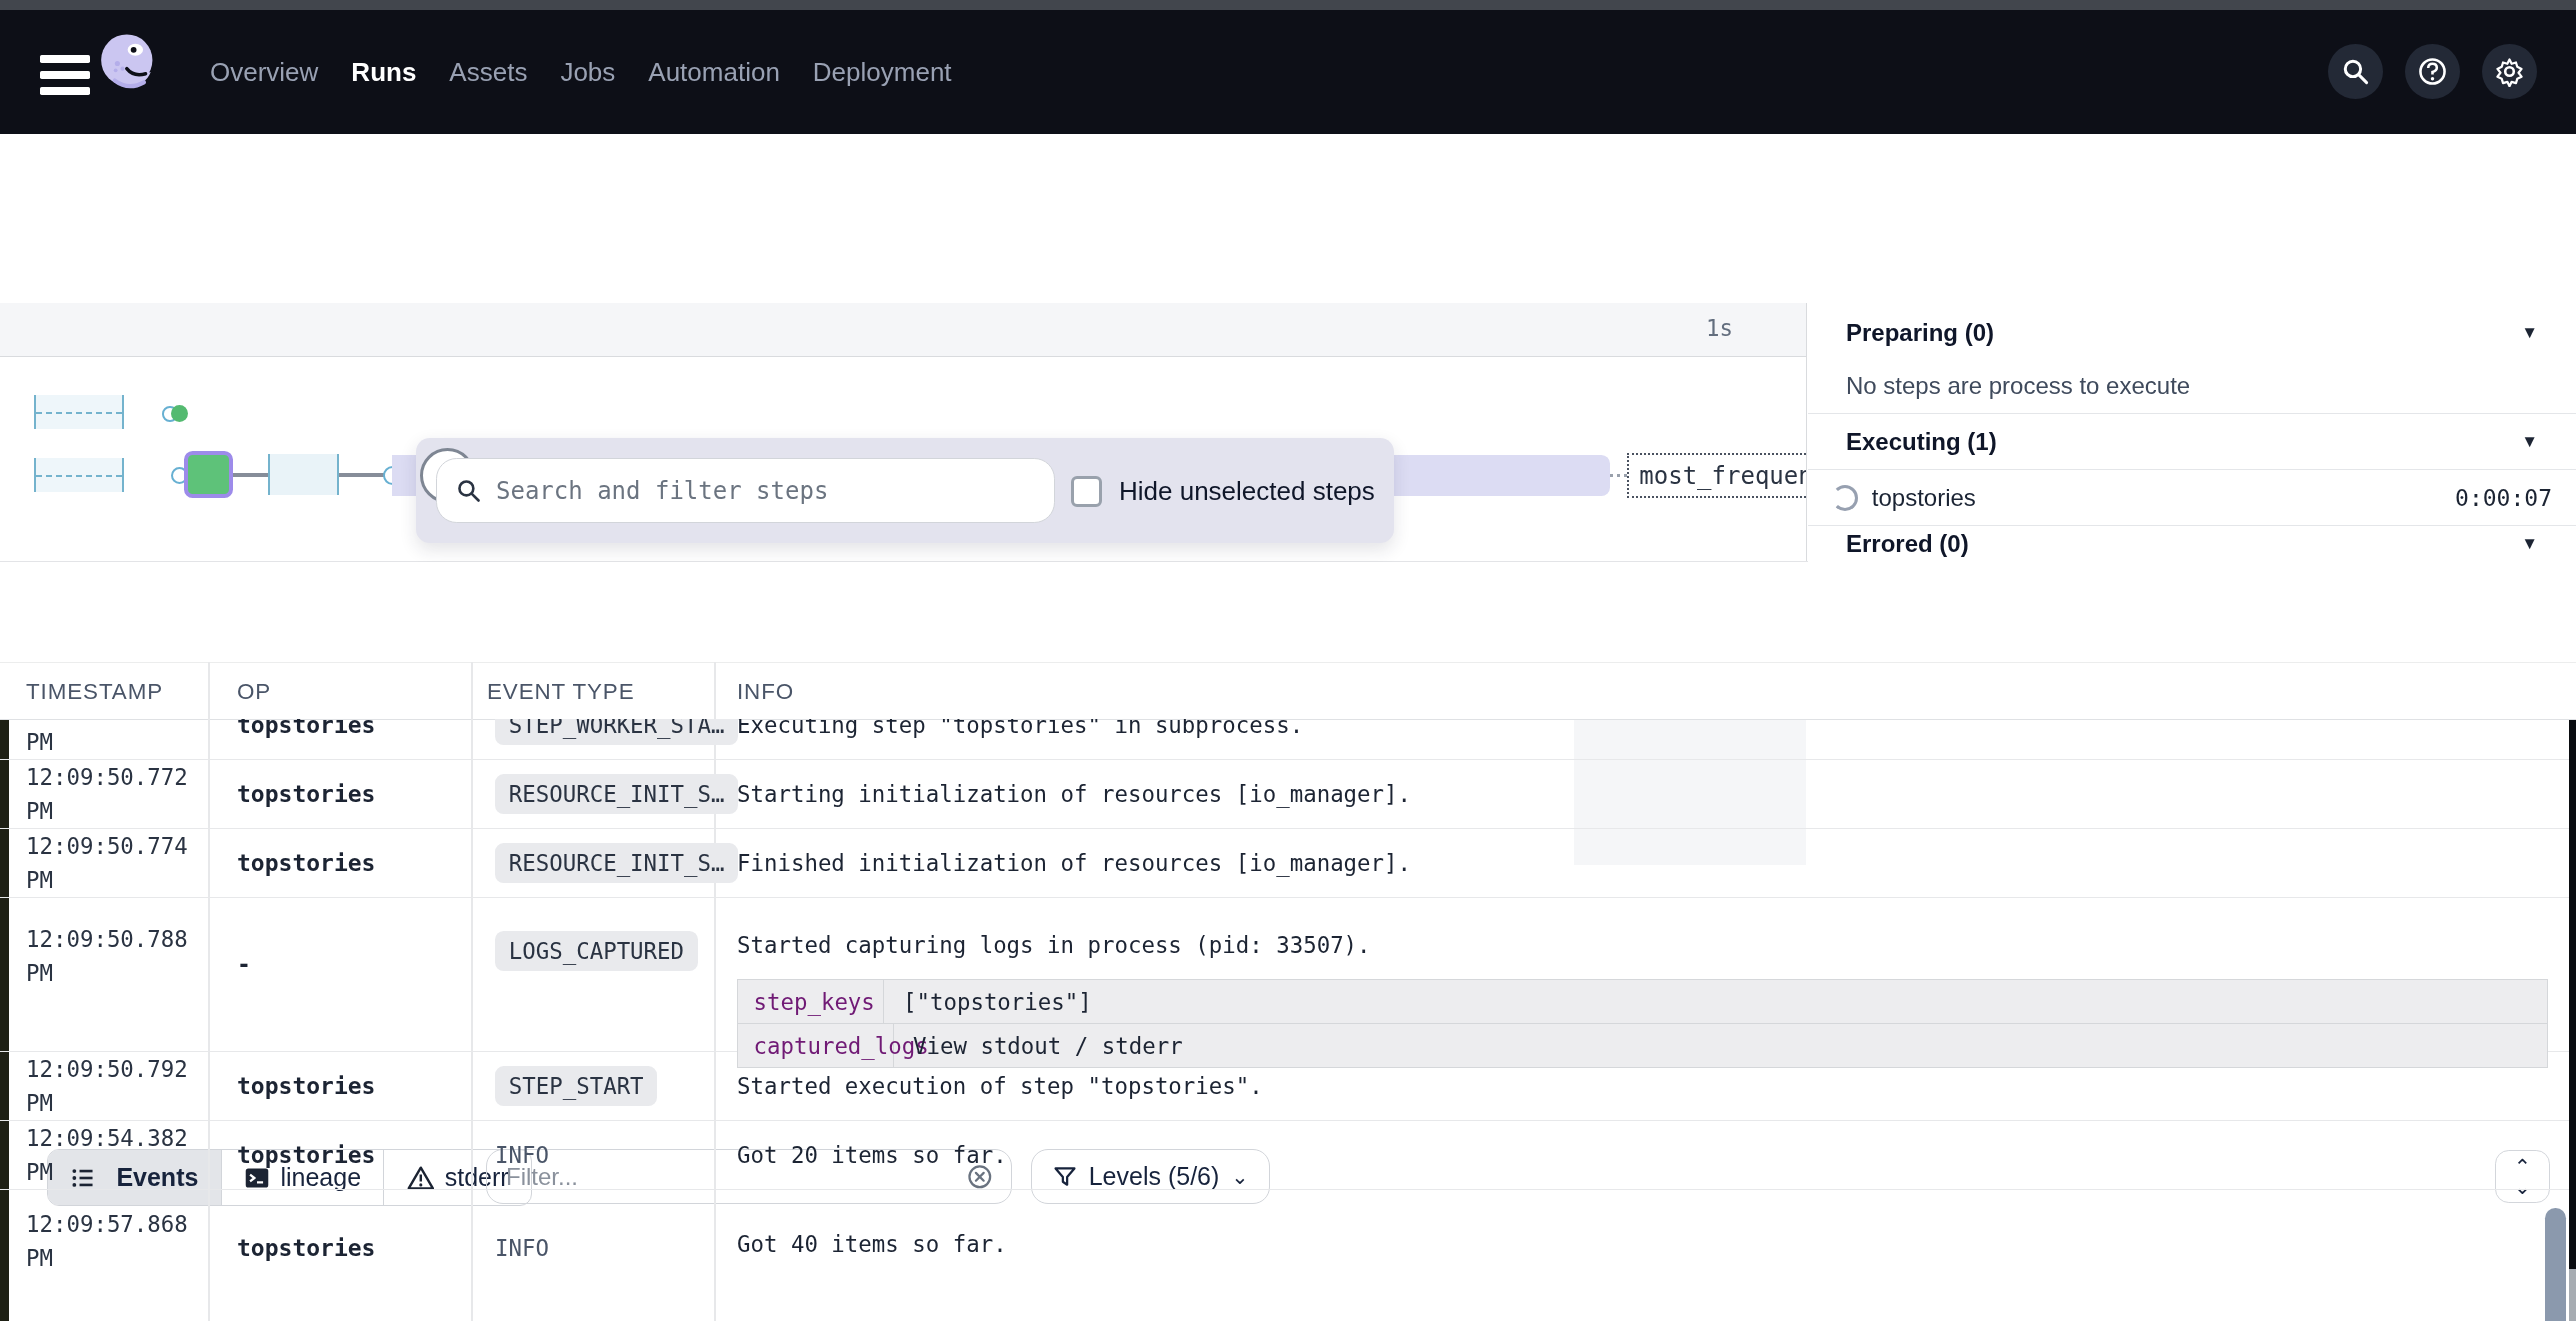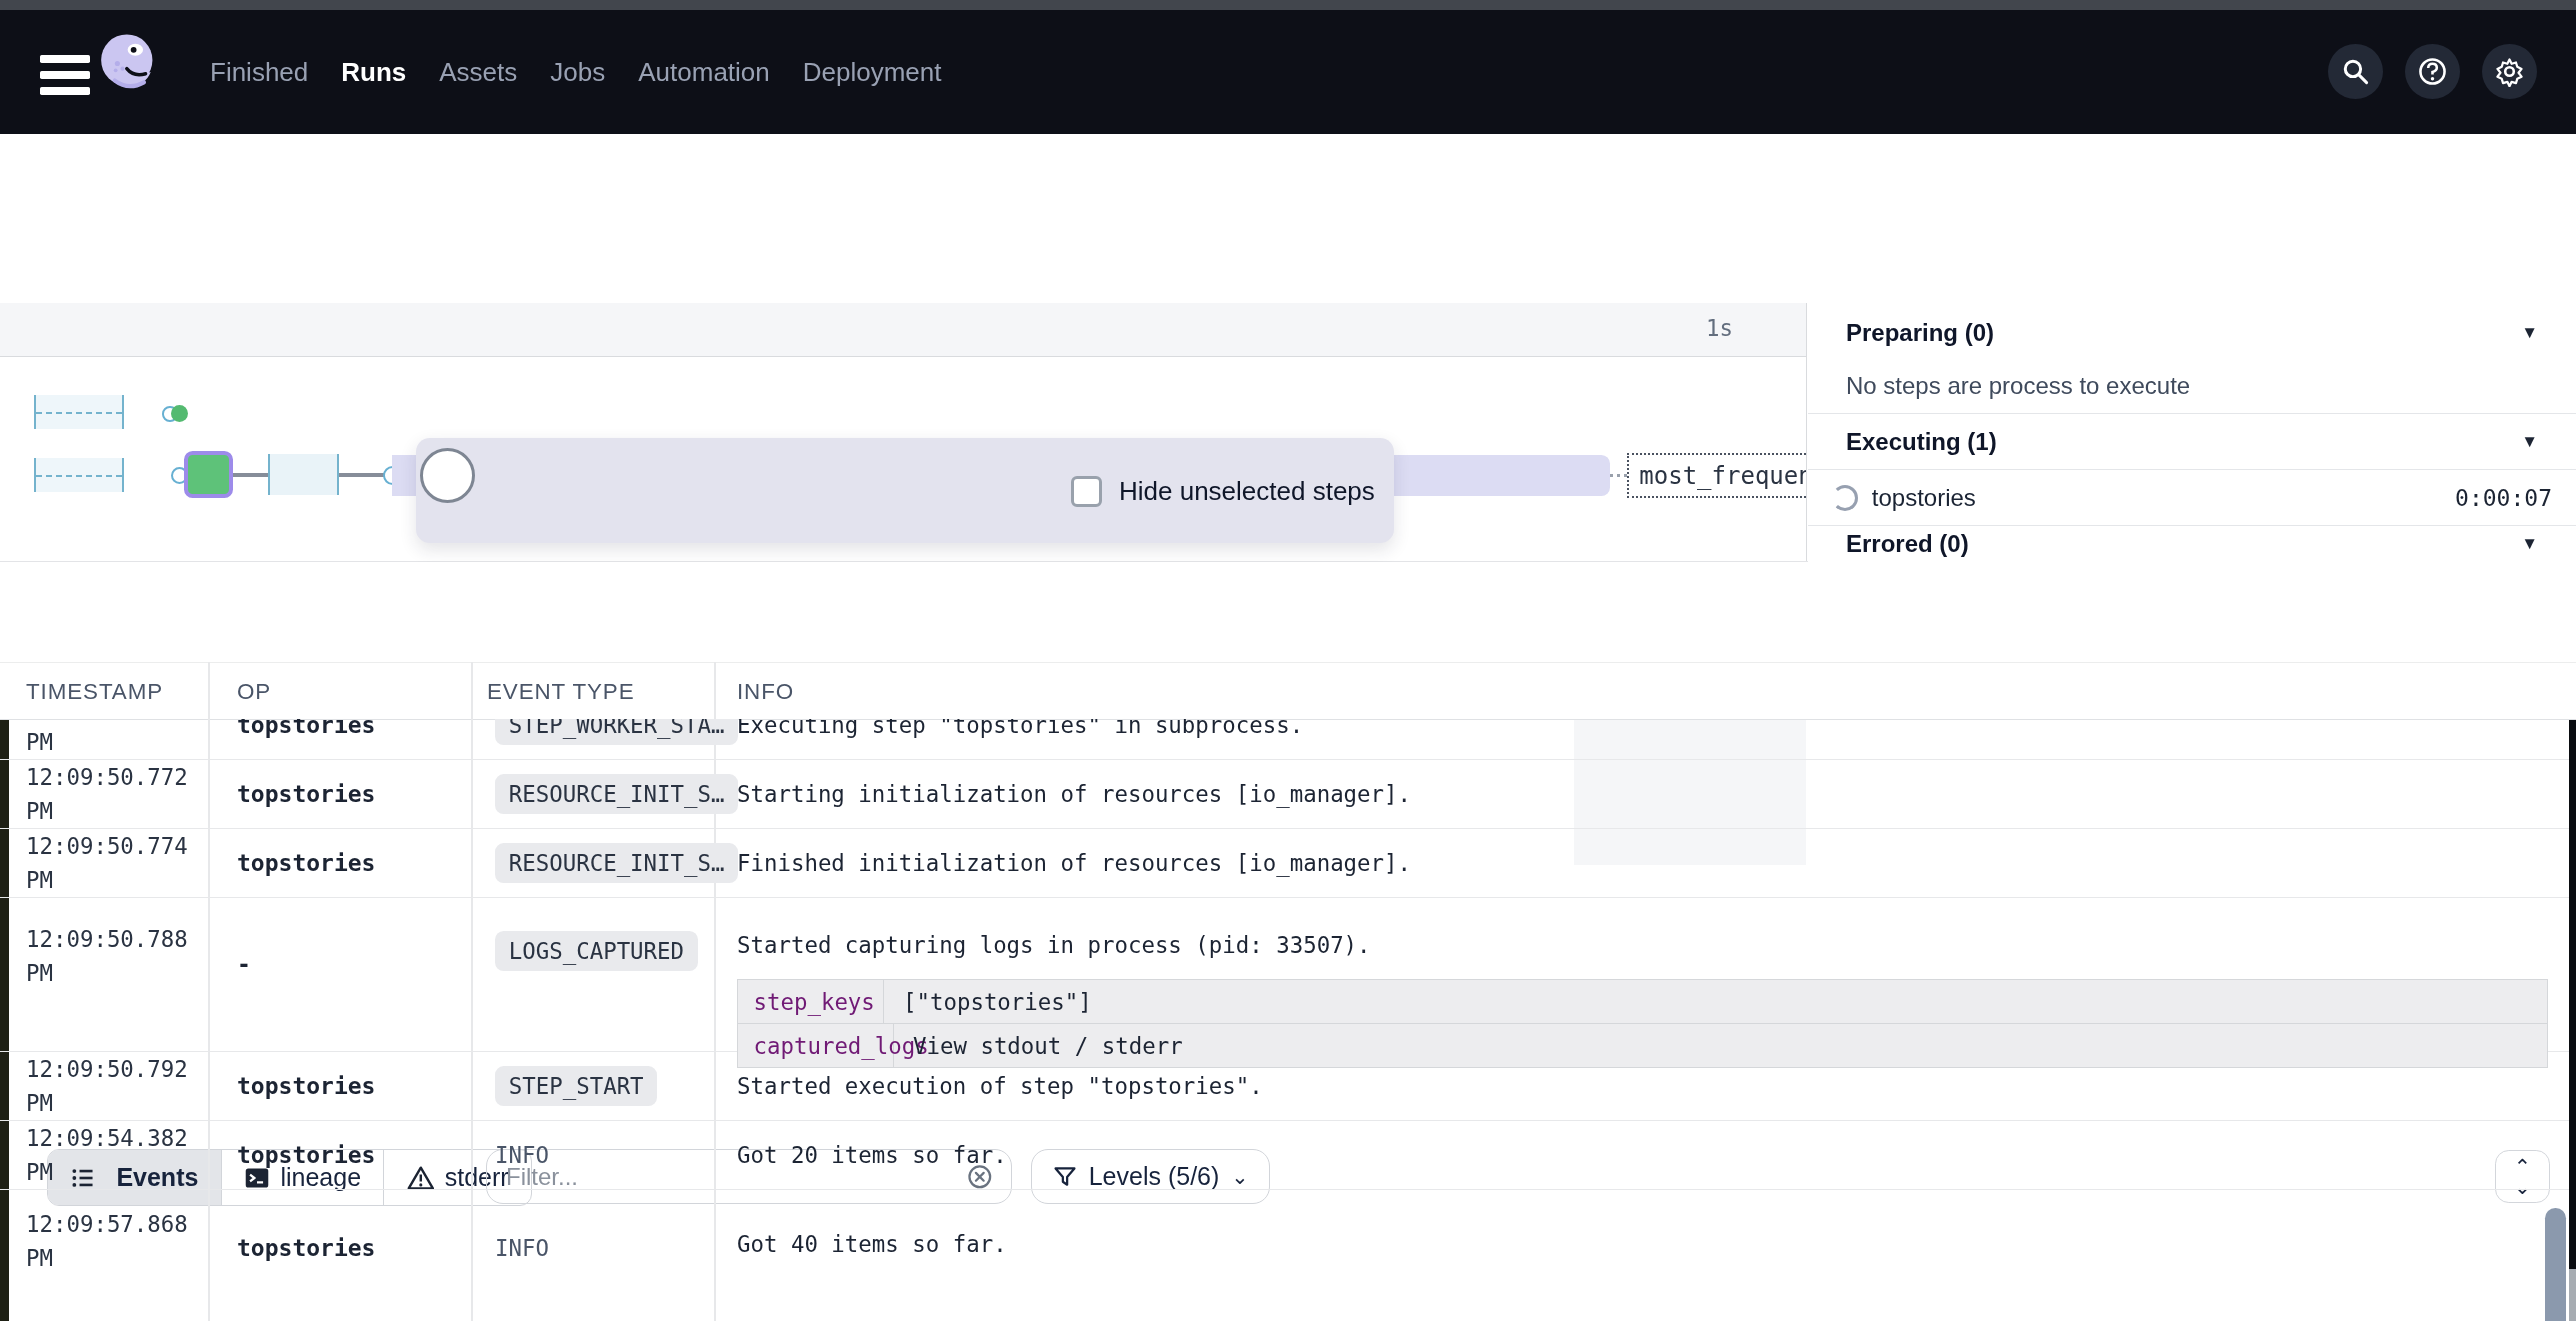--- a/index.html
+++ b/index.html
@@ -147,21 +147,21 @@
         <path d="M22 58 q16 12 34 2" stroke="#b4aeea" stroke-width="5" fill="none" stroke-linecap="round"></path>
         <path d="M36 44 q8 10 22 6" stroke="#0d0f17" stroke-width="4" fill="none" stroke-linecap="round"></path>
         <ellipse cx="46" cy="22" rx="9" ry="7" fill="#ffffff"></ellipse>
         <circle cx="44" cy="22" r="3.4" fill="#0d0f17"></circle>
         <circle cx="25" cy="38" r="3" fill="#b4aeea"></circle>
         <circle cx="31" cy="44" r="2.4" fill="#b4aeea"></circle>
         <circle cx="23" cy="46" r="2.2" fill="#b4aeea"></circle>
       </svg>
     </div>
     <div class="abs nav-items" style="top:0;">
-      <span class="nav-item">Finished</span>
+      <span class="nav-item">Overview</span>
       <span class="nav-item active">Runs</span>
       <span class="nav-item">Assets</span>
       <span class="nav-item">Jobs</span>
       <span class="nav-item">Automation</span>
       <span class="nav-item">Deployment</span>
     </div>
     <div class="abs nav-circle" style="left:2328px;top:34px;">
       <svg width="29" height="29" viewBox="0 0 34 34">
         <circle cx="14" cy="14" r="9" stroke="#fff" stroke-width="3.5" fill="none"></circle>
         <line x1="21" y1="21" x2="30" y2="30" stroke="#fff" stroke-width="3.5" stroke-linecap="round"></line>
@@ -294,20 +294,27 @@
   <div class="abs green-box"></div>
   <div class="abs blue-box"></div>
   <div class="abs circ" style="left:383px;top:466px;width:19px;height:19px;border:2.6px solid #67b0d2;"></div>
 
   <div class="abs band"></div>
   <div class="abs dot-conn"></div>
   <div class="abs step-tag mono">most_frequent</div>
 
   <div class="abs overlay"></div>
   <div class="abs circ big-circ"></div>
+  <div class="abs search-box">
+    <svg width="26" height="26" viewBox="0 0 30 30">
+      <circle cx="12" cy="12" r="8" stroke="#2a3342" stroke-width="3" fill="none"></circle>
+      <line x1="18" y1="18" x2="26" y2="26" stroke="#2a3342" stroke-width="3" stroke-linecap="round"></line>
+    </svg>
+    <input type="text" placeholder="Search and filter steps" style="">
+  </div>
   <div class="abs" style="left:1071px;top:476px;display:flex;align-items:center;gap:17px;">
     <span class="checkbox"></span>
     <span class="check-label">Hide unselected steps</span>
   </div>
 
   <div class="abs panel"></div>
   <div class="panel-row" style="top:306px;height:54px;">
     <span class="panel-h">Preparing (0)</span>
     <span class="tri">▼</span>
   </div>

